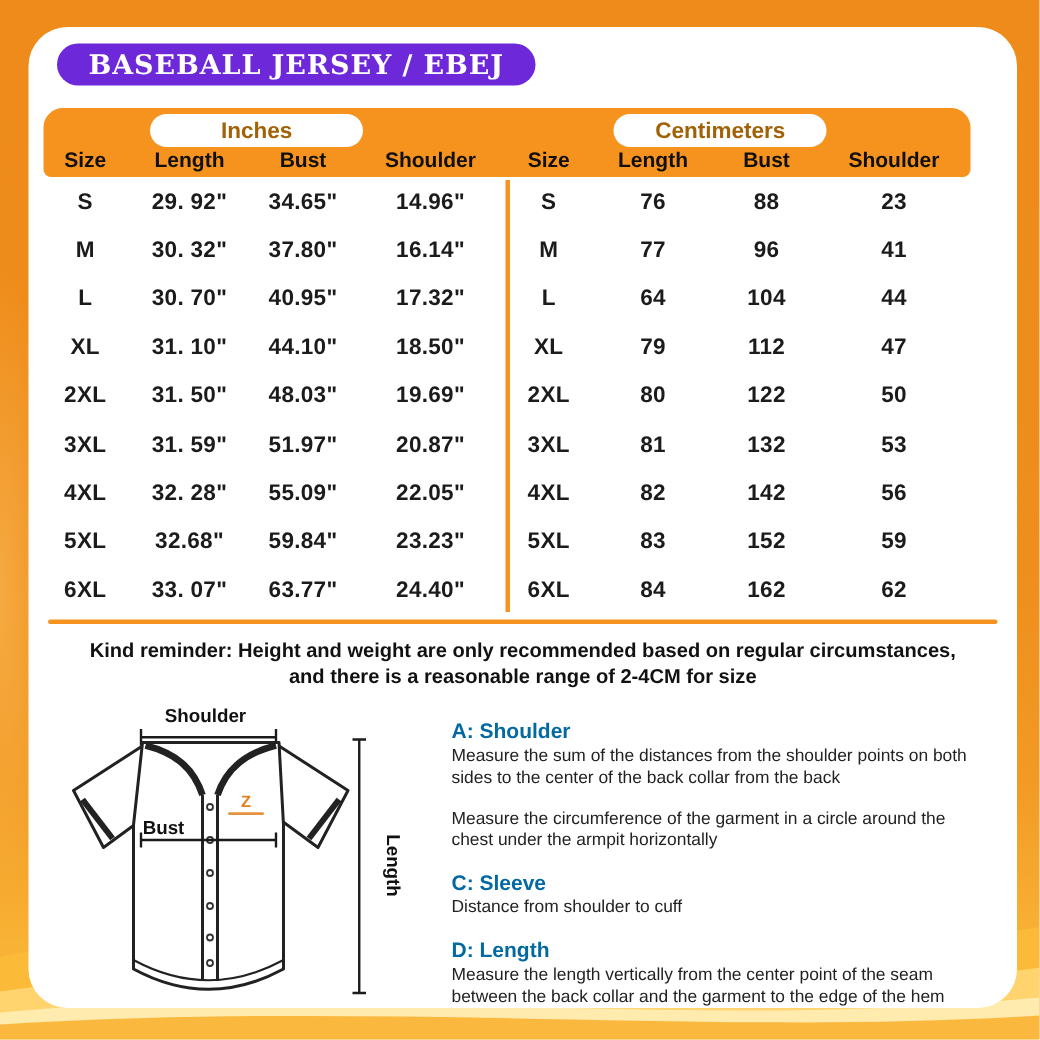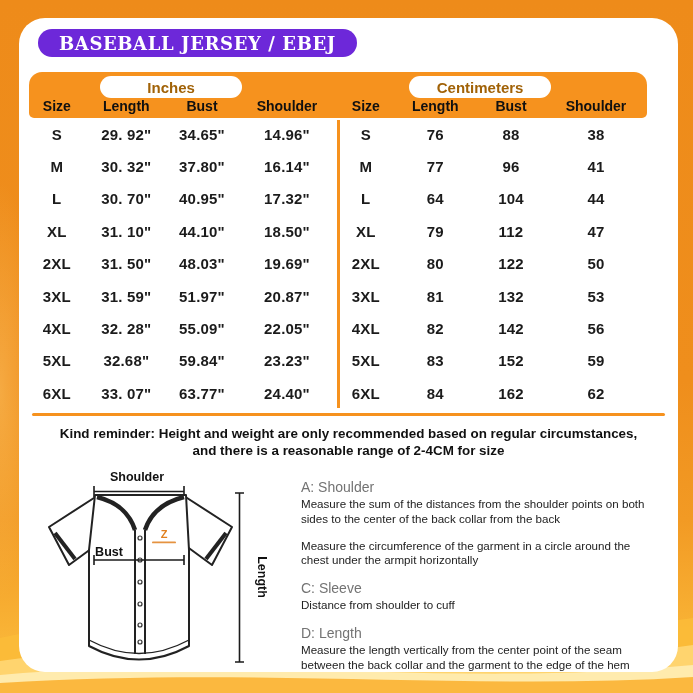--- a/index.html
+++ b/index.html
@@ -49,21 +49,21 @@
     background:#f6921e; border-radius:2px; }
 
   .reminder { position:absolute; left:20px; right:20px; top:407px;
     text-align:center; font-size:13.4px; font-weight:700; color:#111;
     line-height:1.3; }
 
   .diagram { position:absolute; left:20px; top:452px; width:236px; height:200px; }
 
   .defs { position:absolute; left:282px; top:461px; right:26px; }
   .def-block + .def-block { margin-top:12px; }
-  .def-title { font-size:14px; font-weight:400; color:#737373; }
+  .def-title { font-size:14px; font-weight:700; color:#0369a1; }
   .def-text { font-size:11.6px; color:#222; line-height:1.28; margin-top:2px; }
 </style>
 </head>
 <body>
 
 <div class="edge-glow"></div>
 
 <svg class="waves" viewBox="0 0 693 110">
   <path d="M0,55 C160,20 340,85 693,35 L693,110 L0,110 Z" fill="#fbbb38" opacity="0.9"></path>
   <path d="M0,78 C200,48 430,100 693,62 L693,110 L0,110 Z" fill="#ffd878" opacity="0.85"></path>
@@ -165,21 +165,21 @@
           <span class="tcell">63.77"</span>
           <span class="tcell">24.40"</span>
         </div>
       </div>
     <div class="tbody-half right">
 
         <div class="trow">
           <span class="tcell">S</span>
           <span class="tcell">76</span>
           <span class="tcell">88</span>
-          <span class="tcell">38</span>
+          <span class="tcell">23</span>
         </div>
 
         <div class="trow">
           <span class="tcell">M</span>
           <span class="tcell">77</span>
           <span class="tcell">96</span>
           <span class="tcell">41</span>
         </div>
 
         <div class="trow">

